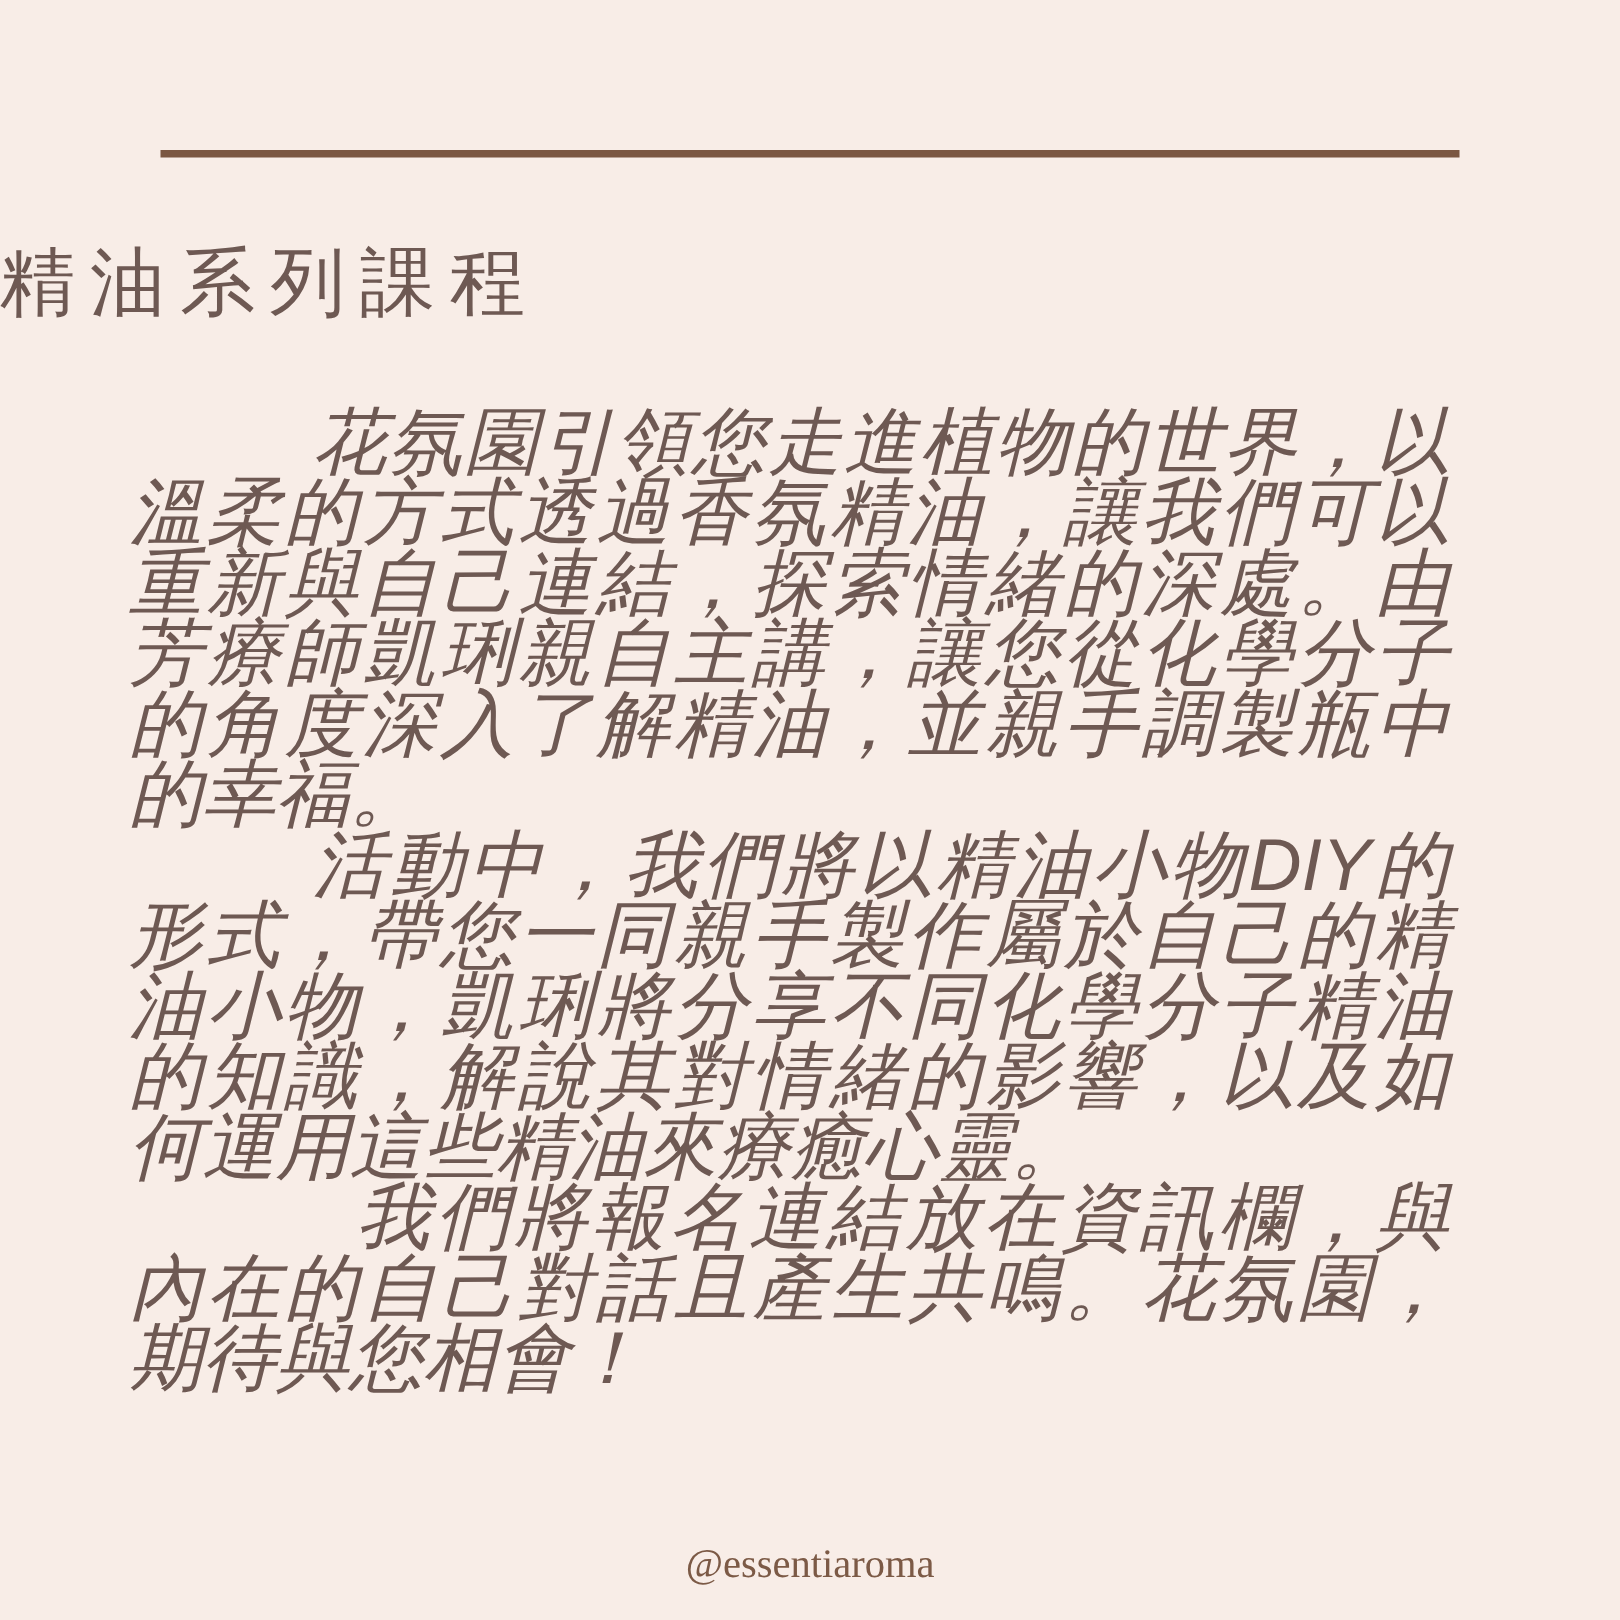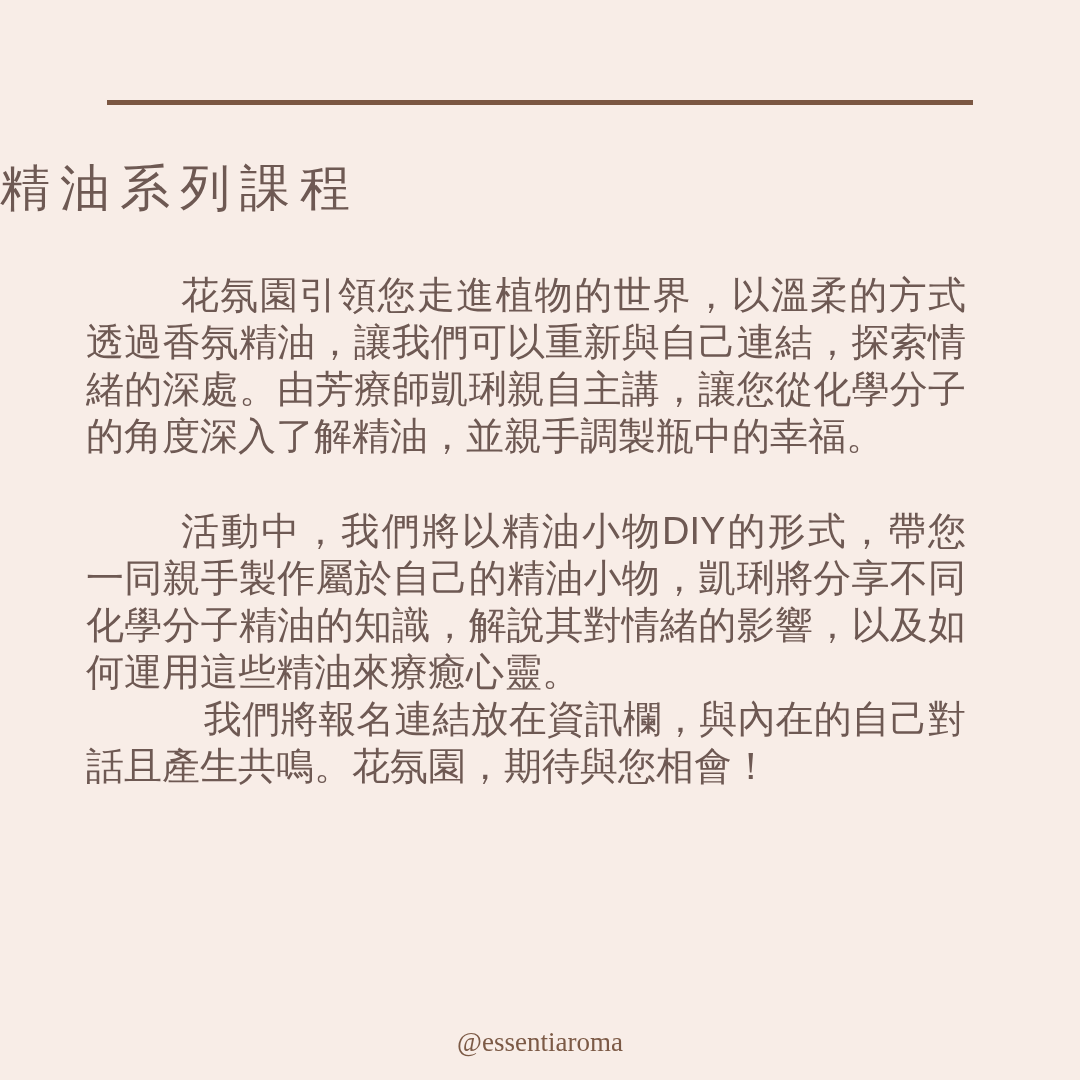--- a/index.html
+++ b/index.html
@@ -30,31 +30,31 @@
     line-height: 62px;
     letter-spacing: 10px;
     color: #6e5953;
     font-weight: 400;
   }
   .content {
     position: relative;
     top: 138px;
     width: 880px;
     margin-left: 86px;
-    font-size: 38px;
+    font-size: 49px;
     line-height: 47px;
     color: #6e5953;
     text-align: justify;
+    font-style: italic;
   }
   .content p {
     margin: 0;
     text-indent: 2.5em;
   }
   .content p.gap-before {
-    margin-top: 48px;
   }
   .content p.indent-wide {
     text-indent: 3.1em;
   }
   .footer {
     position: absolute;
     bottom: 22px;
     width: 100%;
     text-align: center;
     font-family: "Liberation Serif", serif;

